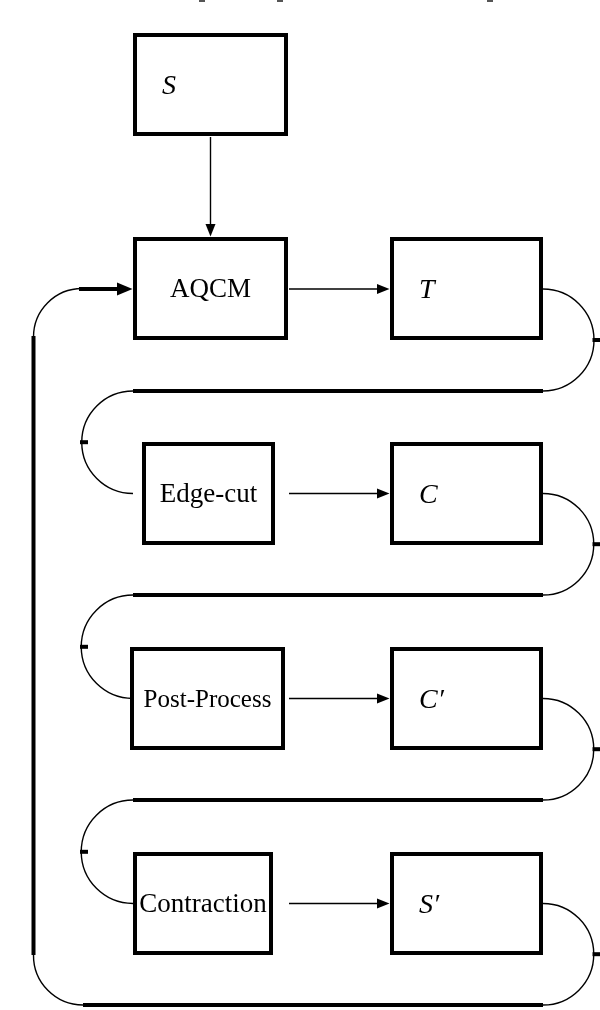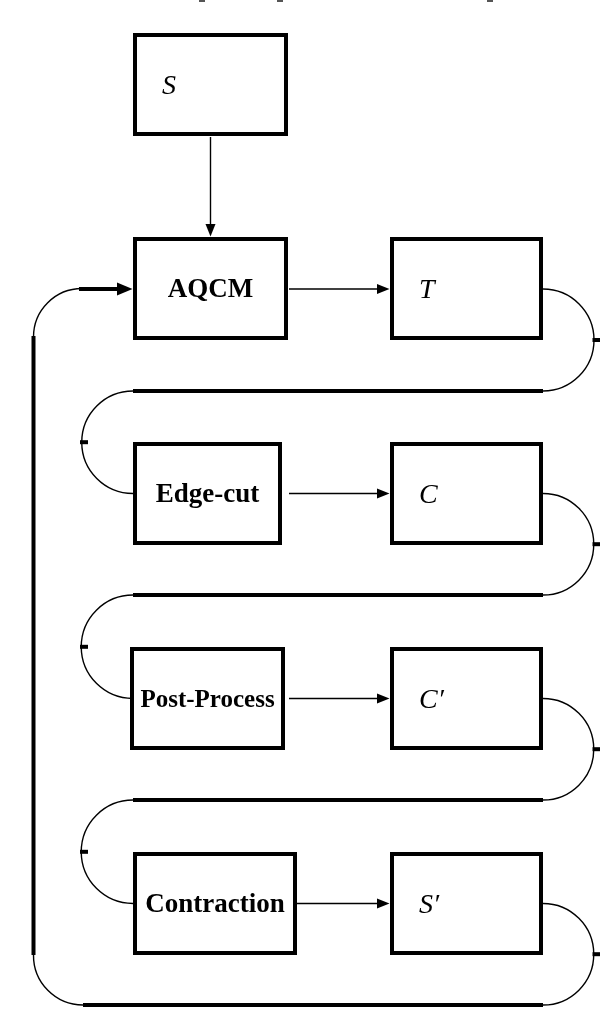--- a/index.html
+++ b/index.html
@@ -23,21 +23,21 @@
     background: #ffffff;
     display: flex;
     align-items: center;
     color: #000000;
   }
   .lbl { white-space: nowrap; }
   .lbl-word { font-size: 27px; }
   .lbl-word-sm { font-size: 25px; }
   .lbl-math { font-size: 28px; font-style: italic; }
   .pad-left { padding-left: 25px; }
-  .center { justify-content: center; font-weight: bold; }
+  .center { justify-content: center; }
 </style>
 </head>
 <body>
 
 <div class="canvas">
 
   <svg class="connector-layer" width="600" height="1010" viewBox="0 0 600 1010" fill="none" stroke="#000000" xmlns="http://www.w3.org/2000/svg">
 
     <g stroke="none" fill="#555555">
       <rect x="199" y="0" width="6" height="2"></rect>
@@ -99,37 +99,37 @@
   </div>
 
   <div class="node center" style="left:133px; top:237px; width:155px; height:103px;">
     <span class="lbl lbl-word">AQCM</span>
   </div>
 
   <div class="node pad-left" style="left:390px; top:237px; width:153px; height:103px;">
     <span class="lbl lbl-math">T</span>
   </div>
 
-  <div class="node center" style="left:133px; top:442px; width:149px; height:103px;">
+  <div class="node center" style="left:142px; top:442px; width:133px; height:103px;">
     <span class="lbl lbl-word">Edge-cut</span>
   </div>
 
   <div class="node pad-left" style="left:390px; top:442px; width:153px; height:103px;">
     <span class="lbl lbl-math">C</span>
   </div>
 
   <div class="node center" style="left:130px; top:647px; width:155px; height:103px;">
     <span class="lbl lbl-word-sm">Post-Process</span>
   </div>
 
   <div class="node pad-left" style="left:390px; top:647px; width:153px; height:103px;">
     <span class="lbl lbl-math">C′</span>
   </div>
 
-  <div class="node center" style="left:133px; top:852px; width:164px; height:103px;">
+  <div class="node center" style="left:133px; top:852px; width:140px; height:103px;">
     <span class="lbl lbl-word">Contraction</span>
   </div>
 
   <div class="node pad-left" style="left:390px; top:852px; width:153px; height:103px;">
     <span class="lbl lbl-math">S′</span>
   </div>
 
 </div>
 
 </body></html>

